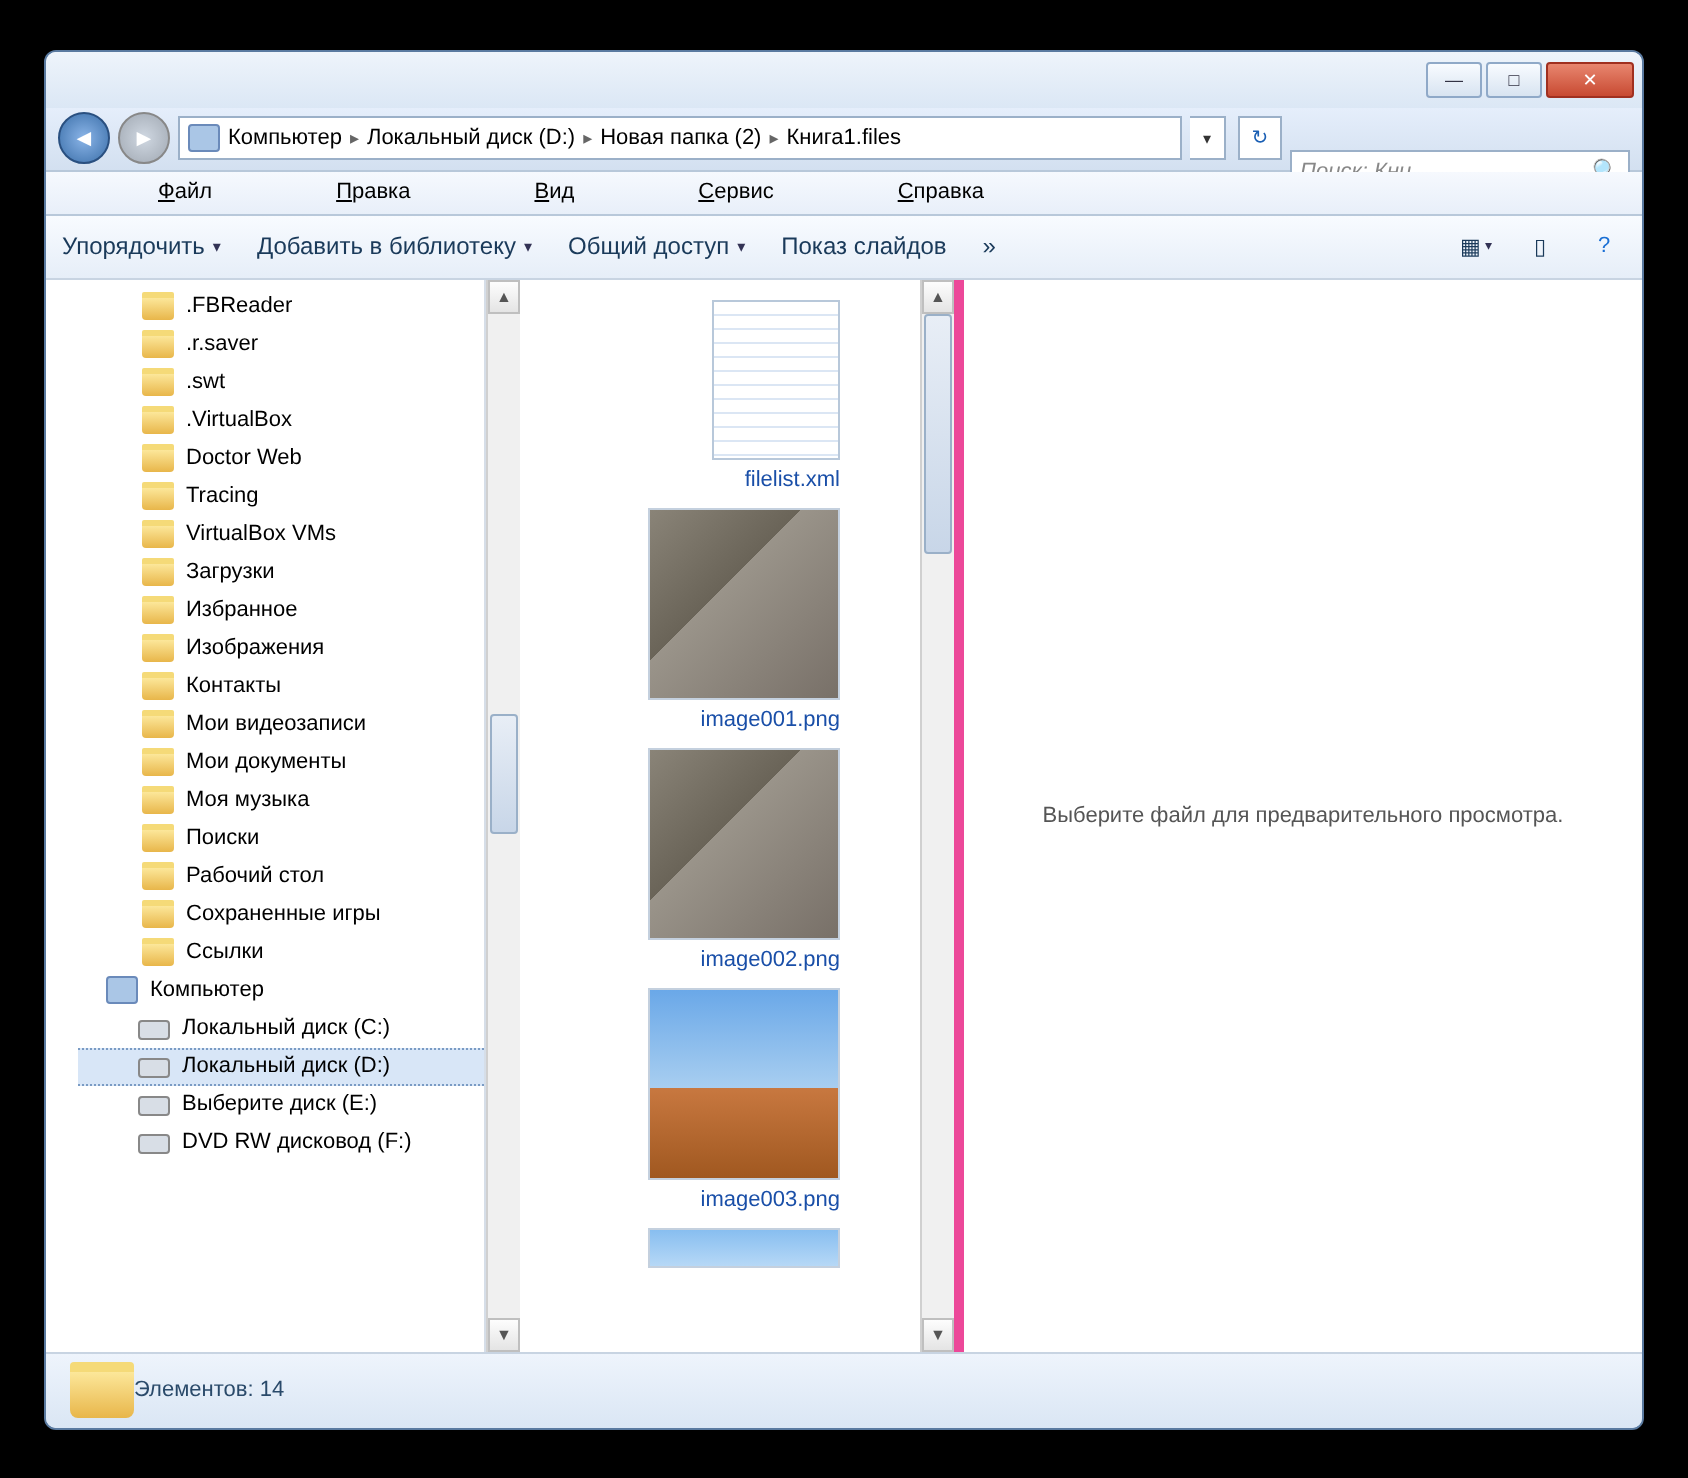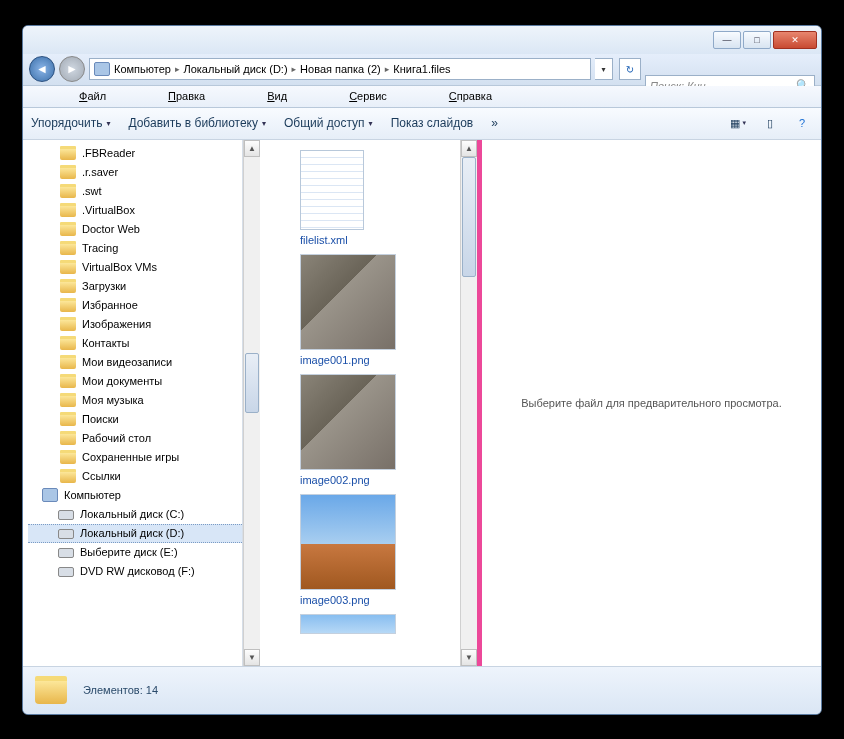--- a/index.html
+++ b/index.html
@@ -23,39 +23,39 @@
 .menubar span { text-decoration: underline; text-decoration-color: transparent; cursor: pointer; margin-left: 48px; }
 .menubar span:first-letter { text-decoration: underline; }
 .toolbar { height: 32px; background: linear-gradient(#f8fbff,#e6eef8); border-bottom: 1px solid #c8d4e2; display: flex; align-items: center; padding: 0 8px; font-size: 12px; color: #1a3a5a; gap: 18px; }
 .tbitem { display: flex; align-items: center; gap: 4px; cursor: pointer; }
 .tbitem .dd { font-size: 8px; color: #335; }
 .tb-right { margin-left: auto; display: flex; align-items: center; gap: 10px; }
 .tb-right .ricon { width: 22px; height: 20px; border: 1px solid transparent; display: flex; align-items: center; justify-content: center; font-size: 11px; cursor: pointer; }
 .tb-right .ricon.dd::after { content:"▾"; font-size:7px; margin-left:2px; color:#335; }
 .body { flex: 1; display: flex; background: #fff; overflow: hidden; }
 .tree { width: 220px; border-right: 1px solid #d6dee8; overflow-y: auto; background: #fff; position: relative; }
-.tree-inner { padding: 4px 0 4px 5px; }
+.tree-inner { padding: 4px 0 4px 16px; }
 .titem { display: flex; align-items: center; height: 19px; font-size: 11px; padding-left: 32px; gap: 6px; cursor: pointer; white-space: nowrap; }
 .titem.root { padding-left: 14px; font-weight: normal; }
 .titem.drive { padding-left: 30px; }
 .titem.sel { background: #d8e6f7; border: 1px dotted #7a9bc4; border-left: none; border-right: none; }
 .fico { width: 16px; height: 14px; display: inline-block; }
 .fico.folder { background: linear-gradient(#fce79a,#e8b64a); border-radius: 1px 1px 2px 2px; border-top: 3px solid #f5da78; }
 .fico.pc { background: #aac6e6; border: 1px solid #6a8aba; border-radius: 2px; }
 .fico.disk { background: #d8dee6; border: 1px solid #888; border-radius: 2px; height: 10px; margin-top: 2px; }
 .files { flex: 0 0 200px; padding: 10px 4px; overflow-y: auto; display: flex; flex-direction: column; align-items: center; gap: 8px; position: relative; }
-.fitem { width: 120px; display: flex; flex-direction: column; align-items: flex-start; gap: 4px; cursor: pointer; }
+.fitem { width: 120px; display: flex; flex-direction: column; align-items: flex-end; gap: 4px; cursor: pointer; }
 .fthumb { width: 96px; height: 96px; border: 1px solid #c4d0de; background: #f4f7fb; display: flex; align-items: center; justify-content: center; overflow: hidden; }
 .fthumb.xml { width: 64px; height: 80px; background: repeating-linear-gradient(#fff,#fff 6px,#dbe6f4 6px,#dbe6f4 7px); border: 1px solid #b8c8da; }
 .fthumb.koala { background: linear-gradient(135deg,#8a8478 0%,#6a6458 40%,#9a948a 40%,#787068 100%); }
 .fthumb.desert { background: linear-gradient(#6aa8e8 0%,#a8cef0 52%,#c87840 52%,#a05820 100%); }
 .fthumb.sky { height: 20px; width: 96px; background: linear-gradient(#88bef0,#b6d8f6); }
 .fname { font-size: 11px; color: #1a4fa8; text-align: center; }
 .preview { flex: 1; display: flex; align-items: center; justify-content: center; border-left: 5px solid #ec4899; font-size: 11px; color: #555; background:#fff; }
-.status { height: 48px; background: linear-gradient(#eef4fc,#dae6f4); border-top: 1px solid #c8d4e2; display: flex; align-items: center; padding: 0 12px; gap: 16px; font-size: 11px; color: #2a4a6a; }
+.status { height: 38px; background: linear-gradient(#eef4fc,#dae6f4); border-top: 1px solid #c8d4e2; display: flex; align-items: center; padding: 0 12px; gap: 0; font-size: 11px; color: #2a4a6a; }
 .status .bigfolder { width: 32px; height: 28px; background: linear-gradient(#fce79a,#e8b64a); border-radius: 2px 2px 4px 4px; border-top: 5px solid #f5da78; }
 .vscroll { width: 17px; background: #f0f0f0; border-left: 1px solid #d0d0d0; display: flex; flex-direction: column; }
 .vscroll .btn { height: 17px; background: linear-gradient(#fdfdfd,#e4e4e4); border: 1px solid #bfbfbf; font-size: 8px; display:flex; align-items:center; justify-content:center; cursor:pointer; color:#555; }
 .vscroll .track { flex:1; position: relative; }
 .vscroll .thumb { position:absolute; left:1px; right:1px; background: linear-gradient(#e8eef6,#c8d6e8); border:1px solid #9ab0c8; border-radius:2px; }
 </style>
 </head>
 <body>
 
 <div class="window">

